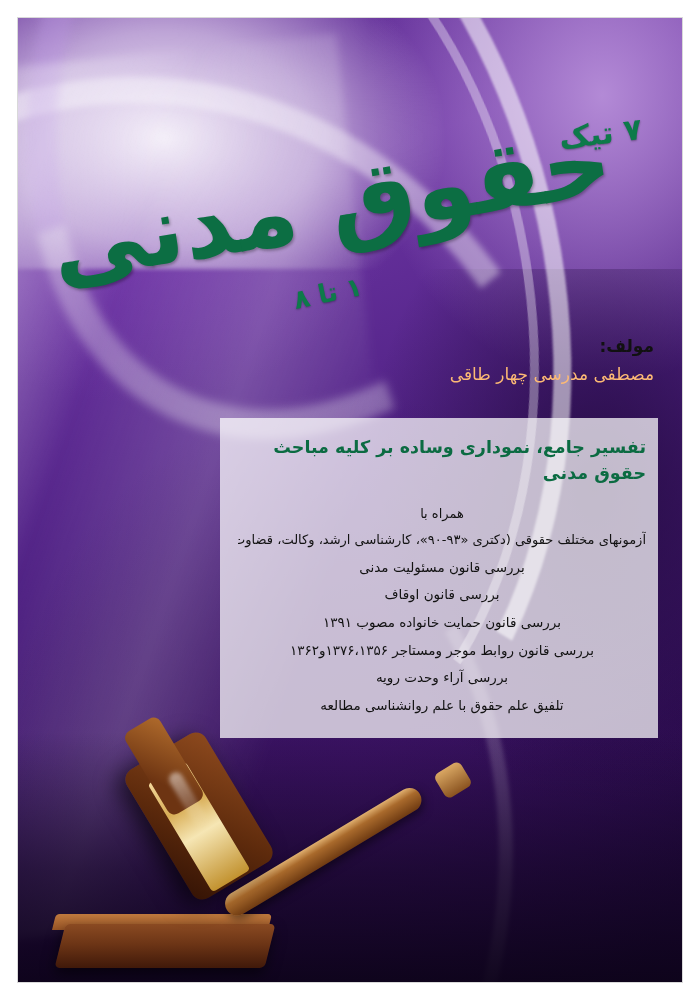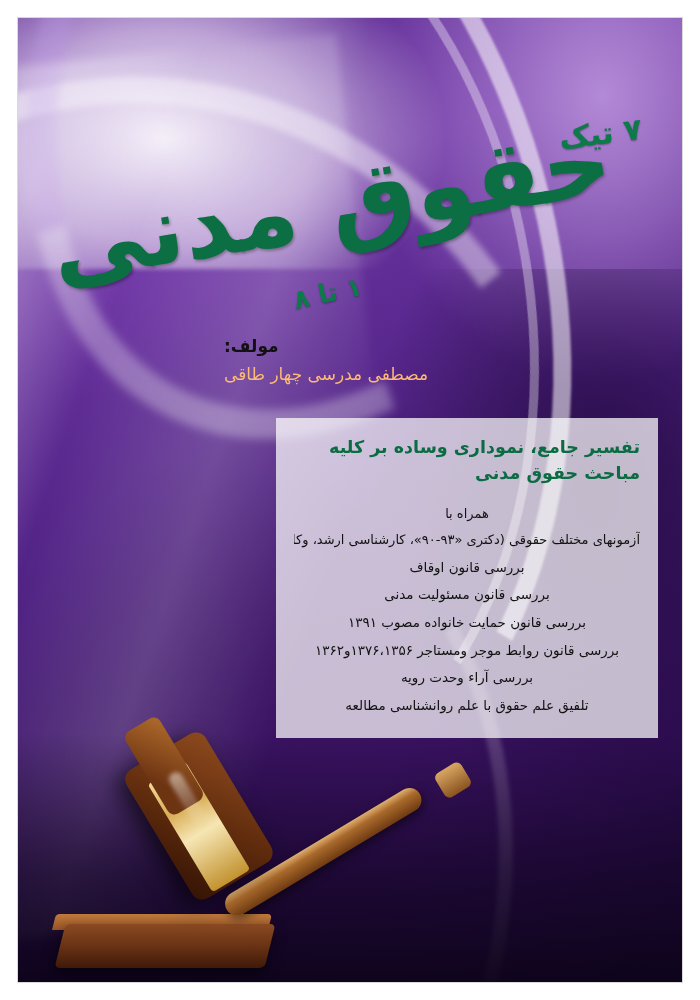--- a/index.html
+++ b/index.html
@@ -290,46 +290,46 @@
     color: #0d7a4a;
     font-size: 26px;
     font-weight: bold;
     transform: rotate(-12deg);
     text-shadow: 0 1px 2px rgba(0,0,0,0.3);
   }
 
   
   .author-area {
     position: absolute;
-    right: 50px;
+    right: 28px;
     top: 318px;
     width: 420px;
-    text-align: left;
+    text-align: right;
     color: #1a1a1a;
   }
   .author-label {
     font-size: 17px;
     font-weight: bold;
     color: #111111;
     margin-bottom: 8px;
     padding-left: 12px;
   }
   .author-name {
     font-size: 17px;
     color: #fdba74;
     padding-left: 12px;
   }
 
   
   .panel {
     position: absolute;
     right: 24px;
     top: 400px;
-    width: 382px;
-    padding: 16px 18px 18px 18px;
+    width: 438px;
+    padding: 16px 12px 18px 18px;
     background: rgba(255,255,255,0.72);
     box-sizing: border-box;
   }
   .panel-head {
     color: #0b6b42;
     font-size: 17.5px;
     font-weight: bold;
     text-align: right;
     margin-bottom: 14px;
     line-height: 1.5;
@@ -395,22 +395,22 @@
     <div class="author-area">
       <div class="author-label">مولف:</div>
       <div class="author-name">مصطفی مدرسی چهار طاقی</div>
     </div>
 
     <div class="panel">
       <div class="panel-head">تفسیر جامع، نموداری وساده بر کلیه مباحث حقوق مدنی</div>
       <ul>
         <li class="lead">همراه با</li>
         <li class="wide">آزمونهای مختلف حقوقی (دکتری «۹۳-۹۰»، کارشناسی ارشد، وکالت، قضاوت و...)</li>
+        <li>بررسی قانون مسئولیت مدنی</li>
         <li>بررسی قانون اوقاف</li>
-        <li>بررسی قانون مسئولیت مدنی</li>
         <li>بررسی قانون حمایت خانواده مصوب ۱۳۹۱</li>
         <li>بررسی قانون روابط موجر ومستاجر ۱۳۷۶،۱۳۵۶و۱۳۶۲</li>
         <li>بررسی آراء وحدت رویه</li>
         <li>تلفیق علم حقوق با علم  روانشناسی مطالعه</li>
       </ul>
     </div>
 
   </div>
 </div>
 

